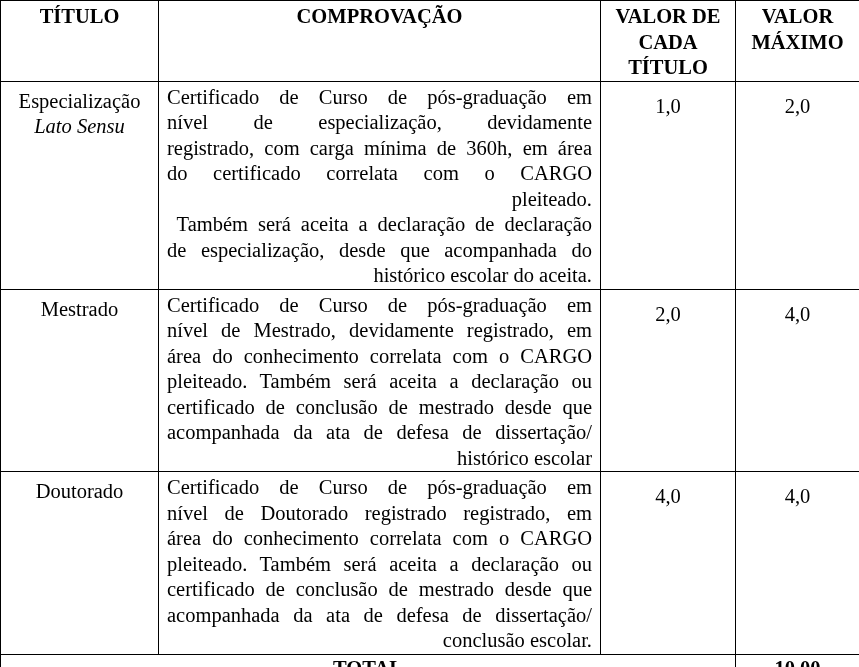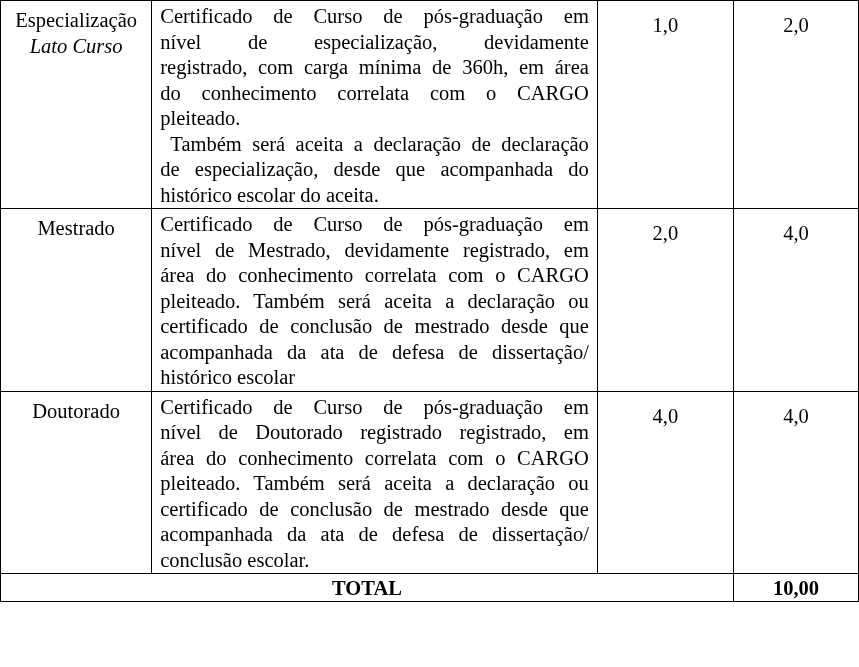--- a/index.html
+++ b/index.html
@@ -6,48 +6,61 @@
   body { width:859px; height:667px; overflow:hidden; font-family:"Liberation Serif", serif; color:#000; }
   table { position:absolute; left:0; top:0; border-collapse:collapse; width:859px; table-layout:fixed; }
   td, th { border:1.5px solid #000; vertical-align:top; font-size:20.5px; line-height:25.5px; padding:0 8px; }
   th { font-weight:bold; text-align:center; padding-top:3px; }
   .c1 { width:141px; text-align:center; }
   .c2 { width:425px; }
   .c3 { width:118px; text-align:center; }
   .c4 { width:107px; text-align:center; }
   .line { display:block; white-space:nowrap; }
   .just { text-align:justify; text-align-last:justify; }
-  .left { text-align:left; }
+  .left { text-align:right; }
   .it { font-style:italic; }
   tr.hdr { height:79px; }
   tr.r1 { height:203px; }
   tr.r2 { height:175px; }
   tr.r3 { height:179px; }
   tr.tot { height:28px; }
   tr.tot td { font-weight:bold; text-align:center; vertical-align:middle; line-height:24px; }
   td.num { padding-top:12px; }
   td.desc { padding-top:3px; }
   td.name { padding-top:7px; padding-left:4px; padding-right:4px; }
 </style>
 </head>
 <body>
 
 <table>
   <tbody>
+      <tr class="hdr">
+    <th class="c1">TÍTULO</th>
+    <th class="c2">COMPROVAÇÃO</th>
+    <th class="c3">
+      <span class="line">VALOR DE</span>
+      <span class="line">CADA</span>
+      <span class="line">TÍTULO</span>
+    </th>
+    <th class="c4">
+      <span class="line">VALOR</span>
+      <span class="line">MÁXIMO</span>
+    </th>
+  </tr>
 
   <tr class="r1">
     <td class="c1 name">
       <span class="line">Especialização</span>
-      <span class="line it">Lato Curso</span>
+      <span class="line it">Lato Sensu</span>
     </td>
     <td class="c2 desc">
       <span class="line just">Certificado de Curso de pós-graduação em</span>
       <span class="line just">nível de especialização, devidamente</span>
       <span class="line just">registrado, com carga mínima de 360h, em área</span>
-      <span class="line just">do conhecimento correlata com o CARGO</span>
+      <span class="line just">do certificado correlata com o CARGO</span>
       <span class="line left">pleiteado.</span>
       <span class="line just" style="white-space:pre"> Também será aceita a declaração de declaração</span>
       <span class="line just">de especialização, desde que acompanhada do</span>
       <span class="line left">histórico escolar do aceita.</span>
     </td>
     <td class="c3 num">1,0</td>
     <td class="c4 num">2,0</td>
   </tr>
 
   <tr class="r2">

